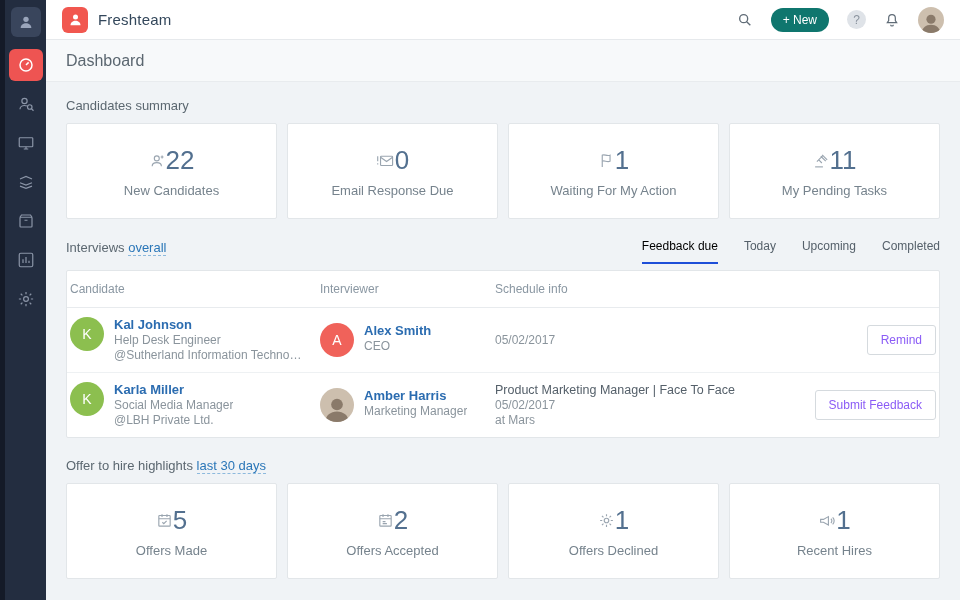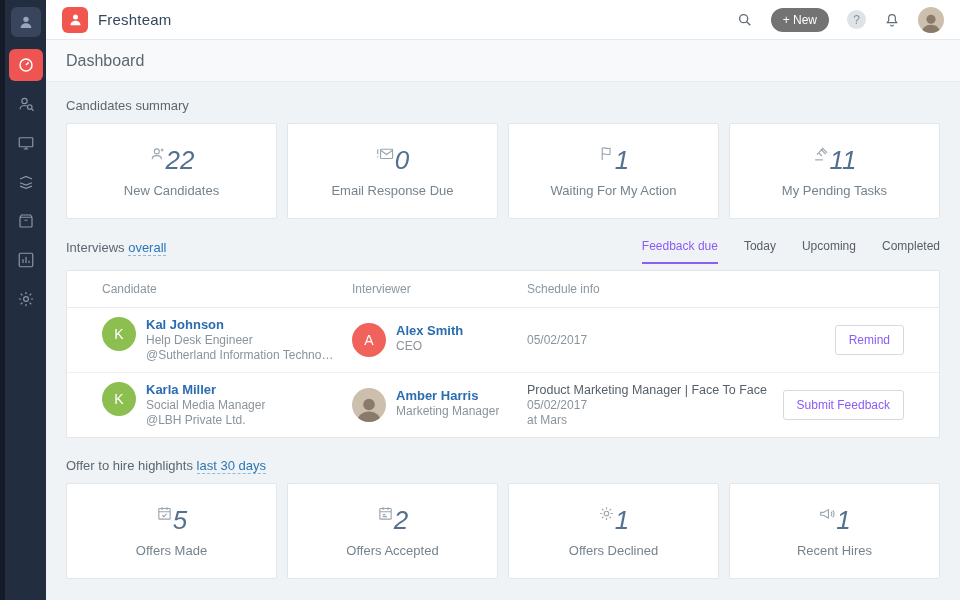--- a/index.html
+++ b/index.html
@@ -19,51 +19,51 @@
   
   .main { flex:1; display:flex; flex-direction:column; min-width:0; }
   .topbar { height:40px; background:#ffffff; border-bottom:1px solid #e6e9ec; display:flex;
             align-items:center; justify-content:space-between; padding:0 16px; flex-shrink:0; }
   .brand { display:flex; align-items:center; gap:10px; }
   .logo-square { width:26px; height:26px; border-radius:6px; background:#f1574f; color:#fff;
                  display:flex; align-items:center; justify-content:center; }
   .app-title { font-size:15px; color:#33475b; font-weight:500; letter-spacing:.2px; }
   .top-actions { display:flex; align-items:center; gap:18px; }
   .icon-btn { color:#5f6b76; display:flex; align-items:center; cursor:pointer; }
-  .new-btn { background:#737373; color:#fff; font-size:12px; border:none; border-radius:13px;
+  .new-btn { background:#0f766e; color:#fff; font-size:12px; border:none; border-radius:13px;
              padding:5px 12px; cursor:pointer; font-family:inherit; }
   .help-circle { width:19px; height:19px; border-radius:50%; background:#dfe3e8; color:#8a939e;
                  font-size:12px; display:flex; align-items:center; justify-content:center; cursor:pointer; }
   .avatar-photo { width:26px; height:26px; border-radius:50%; background:#cdbfae; overflow:hidden;
                   display:flex; align-items:flex-end; justify-content:center; cursor:pointer; }
 
   
   .breadcrumb-bar { height:42px; background:#f7f9fa; border-bottom:1px solid #e8ebee; display:flex;
                     align-items:center; padding-left:20px; flex-shrink:0; }
   .breadcrumb-bar span { font-size:16px; color:#5b6770; cursor:pointer; }
 
   
   .content { flex:1; background:#f0f3f6; padding:16px 20px 0 20px; overflow:hidden; }
   .section-title { font-size:13px; color:#5b6770; margin-bottom:10px; }
   .section-title .dotted-link { color:#2a76b8; border-bottom:1px dashed #8db9dd; cursor:pointer; }
 
   .cards { display:grid; grid-template-columns:repeat(4,1fr); gap:10px; margin-bottom:20px; }
   .card { background:#fff; border:1px solid #e2e6e9; border-radius:2px; height:96px; cursor:pointer;
           display:flex; flex-direction:column; align-items:center; justify-content:center; gap:7px; }
-  .card-top { display:flex; color:#9aa5b0;font-style:italic; }
+  .card-top { display:flex; align-items:center; color:#9aa5b0; }
   .card-value { font-size:26px; color:#53708f; }
   .card-label { font-size:13px; color:#76838d; }
 
   .interviews-head { display:flex; justify-content:space-between; align-items:flex-end; margin-bottom:6px; }
   .tabs { display:flex; gap:26px; }
   .tab { font-size:12px; color:#55606a; padding-bottom:9px; cursor:pointer; }
-  .tab.active { color:#8b5cf6; border-bottom:2px solid #8b5cf6; }
+  .tab.active { color:#000000; border-bottom:2px solid #1d4ed8; }
 
   .panel { background:#fff; border:1px solid #e2e6e9; border-radius:2px; margin-bottom:20px; }
-  .thead, .trow { display:grid; grid-template-columns:250px 175px 1fr 130px; padding:0 35px; align-items:center; }
+  .thead, .trow { display:grid; grid-template-columns:250px 175px 1fr 130px; padding:0 3px; align-items:center; }
   .thead { border-bottom:1px solid #e8ebee; }
   .thead > div { font-size:12px; color:#8a97a2; padding:11px 0; }
   .trow { border-bottom:1px solid #eef1f3; padding-top:9px; padding-bottom:9px; }
   .trow:last-child { border-bottom:none; }
   .person-cell { display:flex; gap:10px; align-items:flex-start; }
   .avatar { width:34px; height:34px; border-radius:50%; color:#fff; font-size:14px; flex-shrink:0;
             display:flex; align-items:center; justify-content:center; }
   .avatar.green { background:#8cbf4f; }
   .avatar.red { background:#f0625a; }
   .avatar.photo { background:#cdbfae; overflow:hidden; align-items:flex-end; }

